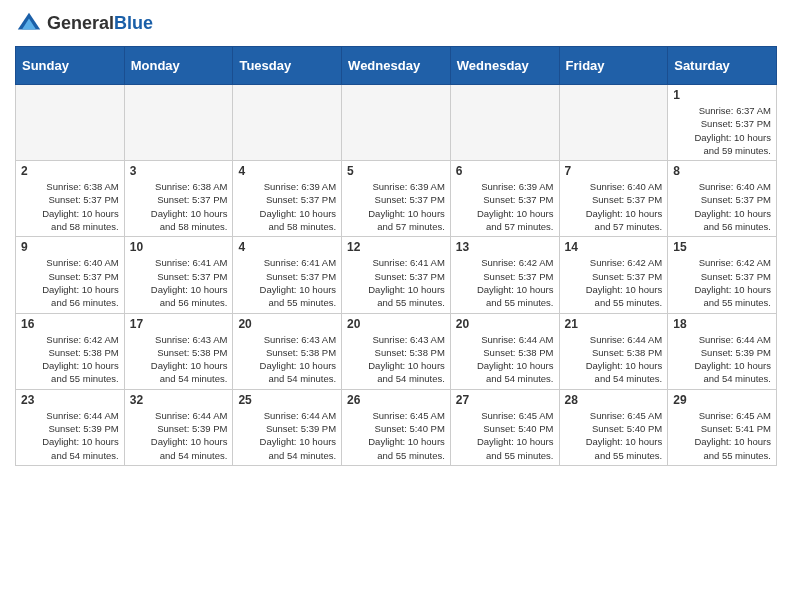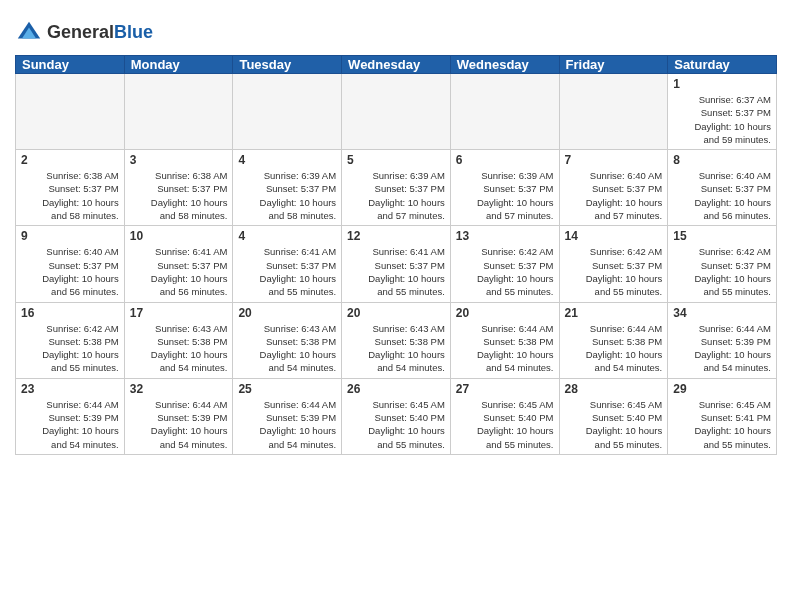--- a/index.html
+++ b/index.html
@@ -8,21 +8,20 @@
       background: #fff;
       width: 792px;
       min-height: 612px;
       padding: 10px 15px;
     }
     .header {
       display: flex;
       justify-content: space-between;
       align-items: flex-start;
       margin-bottom: 8px;
-      margin-top: 9px;
     }
     .logo {
       display: flex;
       align-items: center;
       gap: 4px;
     }
     .logo-text {
       font-size: 18px;
       font-weight: bold;
       color: #333;
@@ -49,21 +48,21 @@
     }
     .calendar-table {
       width: 100%;
       border-collapse: collapse;
       border: 1px solid #ccc;
     }
     .calendar-table th {
       background-color: #2060a8;
       color: #fff;
       text-align: left;
-      padding: 1px 6px;
+      padding: 11px 6px;
       font-size: 13px;
       font-weight: bold;
       border: 1px solid #1a4e90;
     }
     .calendar-table td {
       vertical-align: top;
       padding: 3px 5px;
       border: 1px solid #ccc;
       font-size: 10px;
       color: #333;
@@ -279,21 +278,21 @@
 and 54 minutes.</div>
         </td>
         <td>
           <span class="day-number">21</span>
           <div class="day-info" style="white-space: pre-line;">Sunrise: 6:44 AM
 Sunset: 5:38 PM
 Daylight: 10 hours
 and 54 minutes.</div>
         </td>
         <td>
-          <span class="day-number">34</span>
+          <span class="day-number">18</span>
           <div class="day-info" style="white-space: pre-line;">Sunrise: 6:44 AM
 Sunset: 5:39 PM
 Daylight: 10 hours
 and 54 minutes.</div>
         </td>
       </tr>
       <tr class="week-row">
         <td>
           <span class="day-number">23</span>
           <div class="day-info" style="white-space: pre-line;">Sunrise: 6:44 AM

